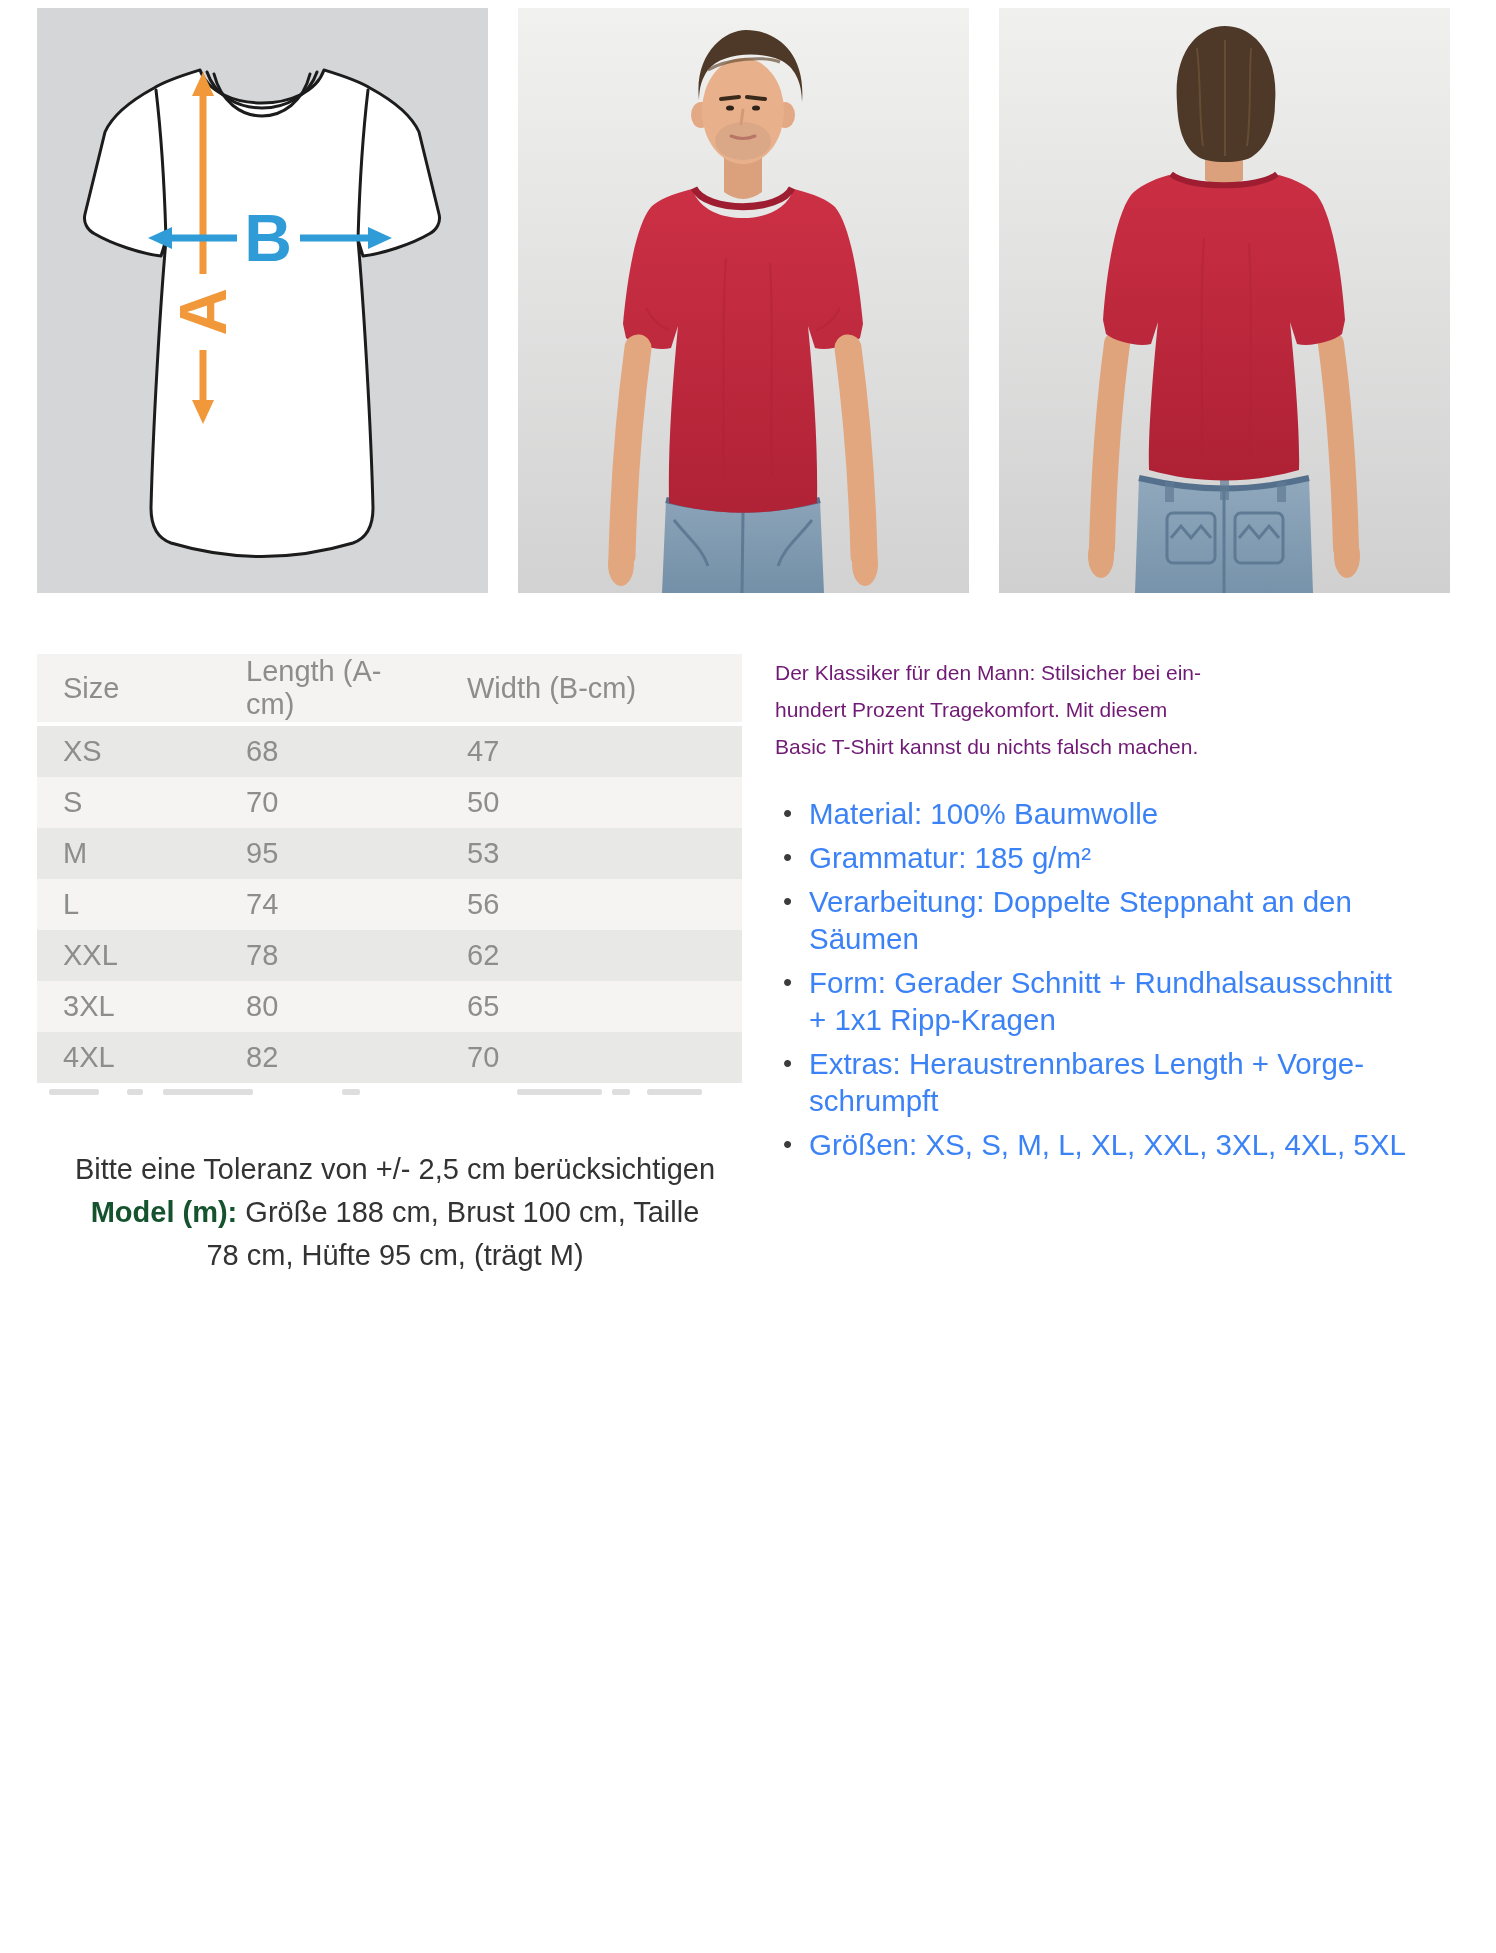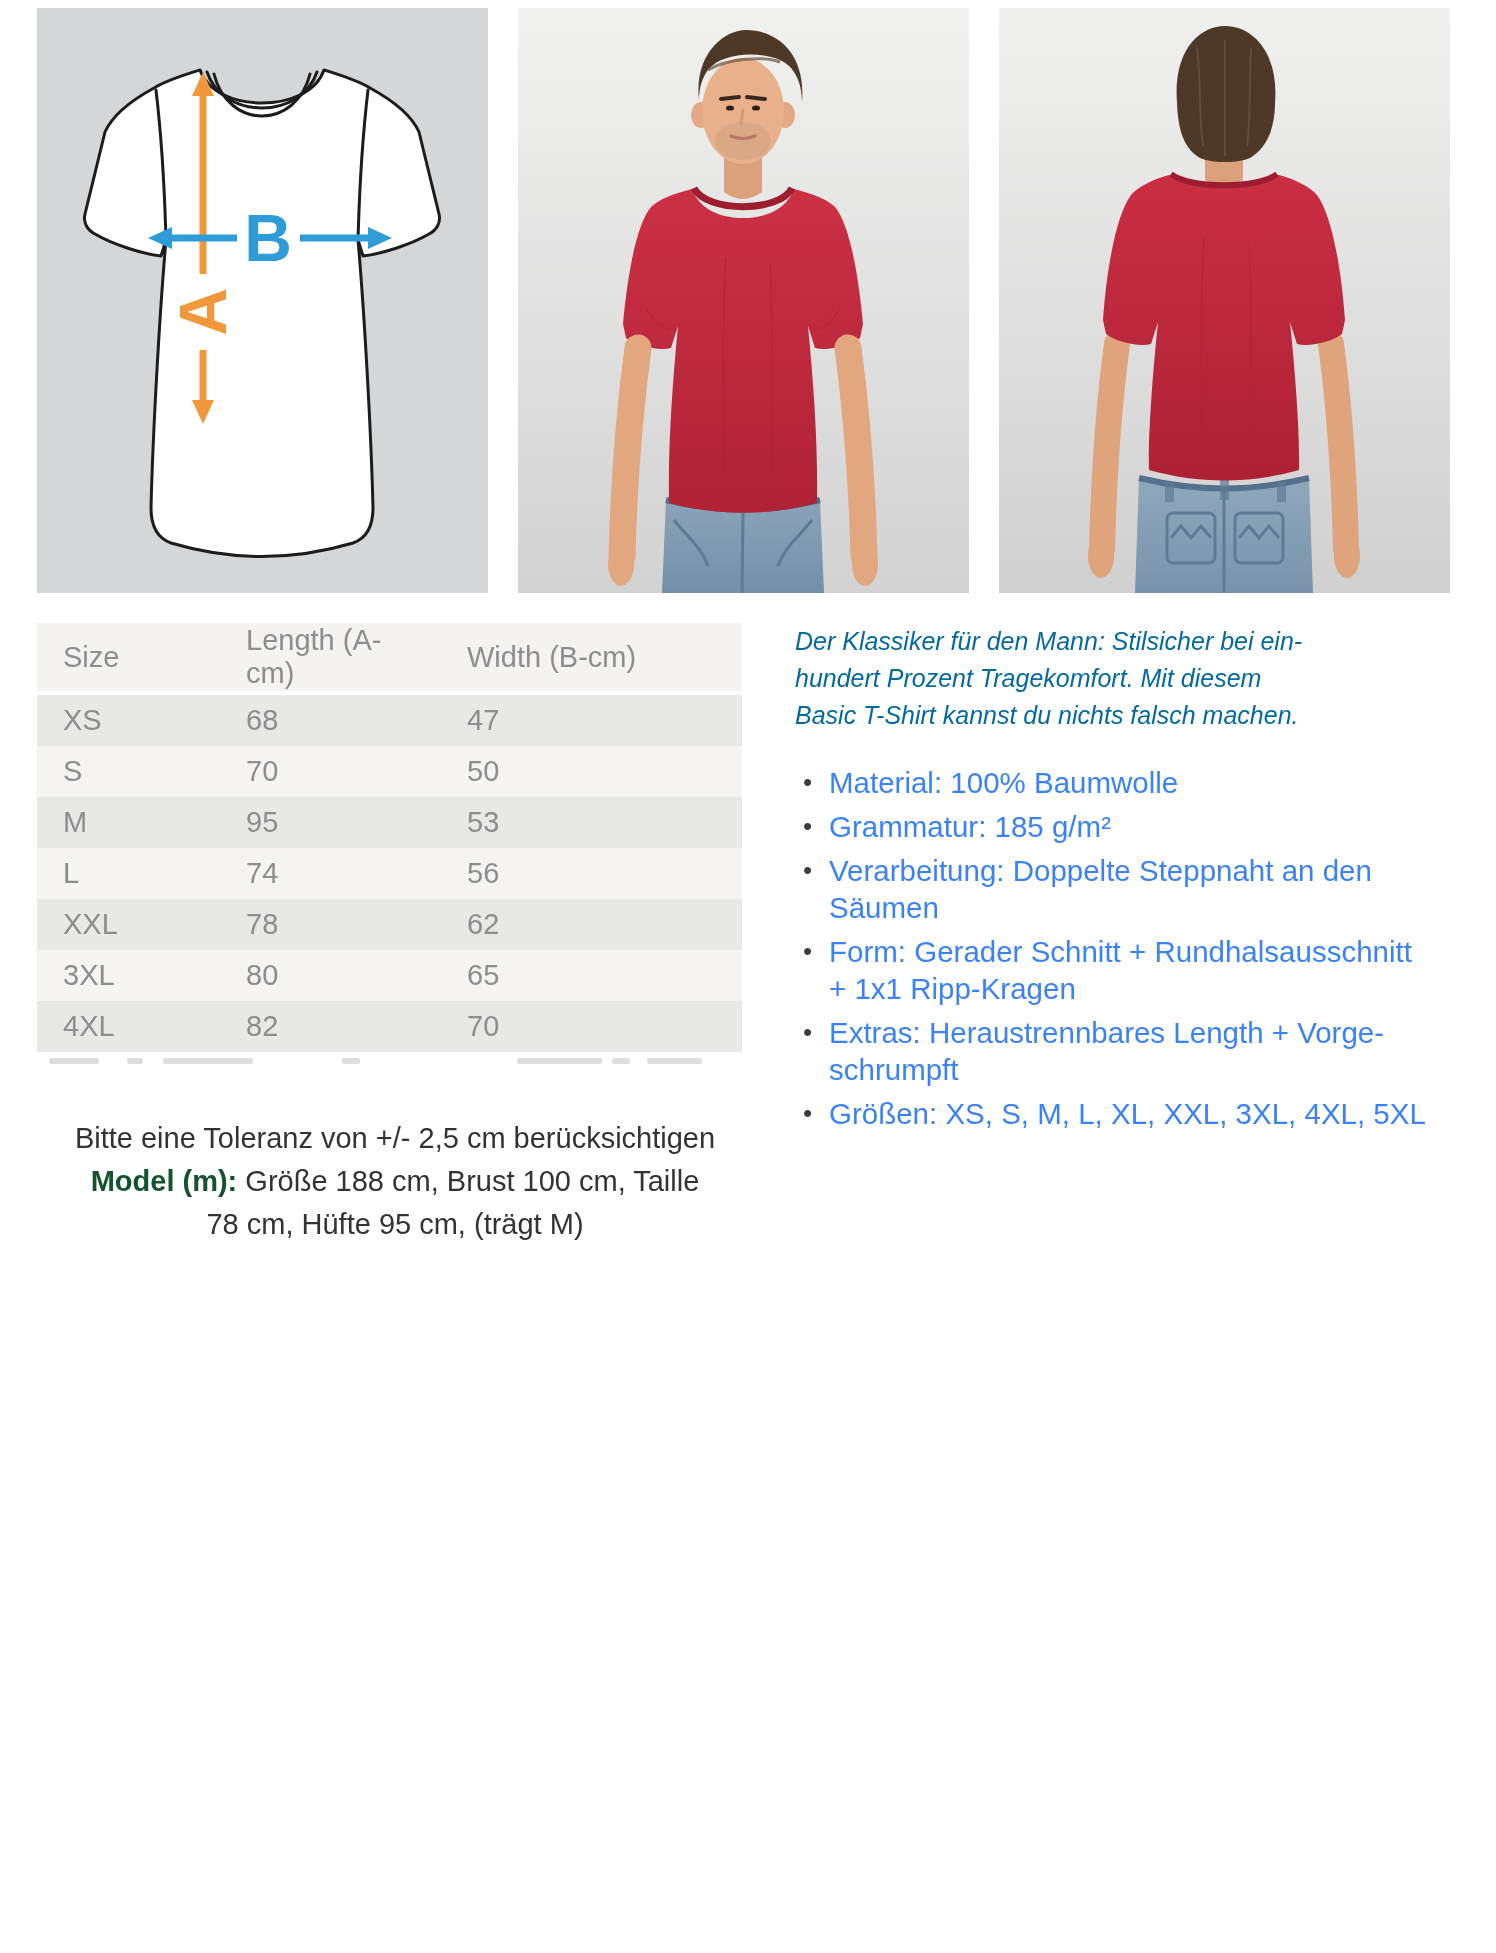--- a/index.html
+++ b/index.html
@@ -12,21 +12,21 @@
     position: relative;
     overflow: hidden;
     background: #fff;
   }
   
   .gallery { display: flex; gap: 30px; }
   .img-box { margin: 0; width: 451px; height: 585px; overflow: hidden; }
   .img-box svg { display: block; }
 
   
-  .content { display: flex; margin-top: 30px; gap: 20px; }
+  .content { display: flex; margin-top: 61px; }
   .left-col { width: 705px; }
   .right-col { width: 685px; margin-left: 33px; }
 
   
   table.size-table {
     border-collapse: separate; border-spacing: 0;
     width: 705px; table-layout: fixed;
     font-size: 29px; color: #8d8d8d;
   }
   .size-table th {
@@ -45,21 +45,21 @@
   .sliver { height: 14px; margin-top: 5px; position: relative; overflow: hidden; width: 705px; }
   .sliver i { position: absolute; top: 1px; height: 6px; background: #dedede; border-radius: 2px; }
 
   
   .notes { margin-top: 46px; margin-left: 11px; font-size: 29px; line-height: 43px; color: #333; }
   .notes p { margin: 0; text-align: center; }
   .notes b { color: #14532d; }
   .prelines { white-space: pre-line; }
 
   
-  .right-col .intro { margin: 0; font-size: 25px; line-height: 37px; color: #0369a1; font-style: italic; }
+  .right-col .intro { margin: 0; font-size: 21px; line-height: 37px; color: #701a75; }
   .bullets { list-style: none; margin: 30px 0 0 0; padding: 0; font-size: 29.5px; line-height: 37px; color: #3b82f6; }
   .bullets li { position: relative; padding-left: 34px; margin-bottom: 7px; white-space: pre-line; }
   .bullets li::before { content: "\2022"; position: absolute; left: 8px; top: 0; line-height: 37px; font-size: 26px; color: #3c3c3c; }
 </style>
 </head>
 <body>
 
 <div class="page">
 
   <div class="gallery">

